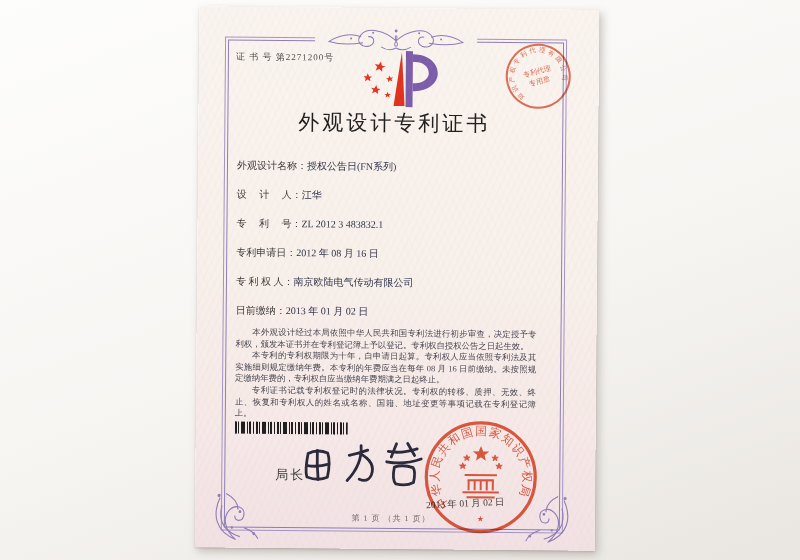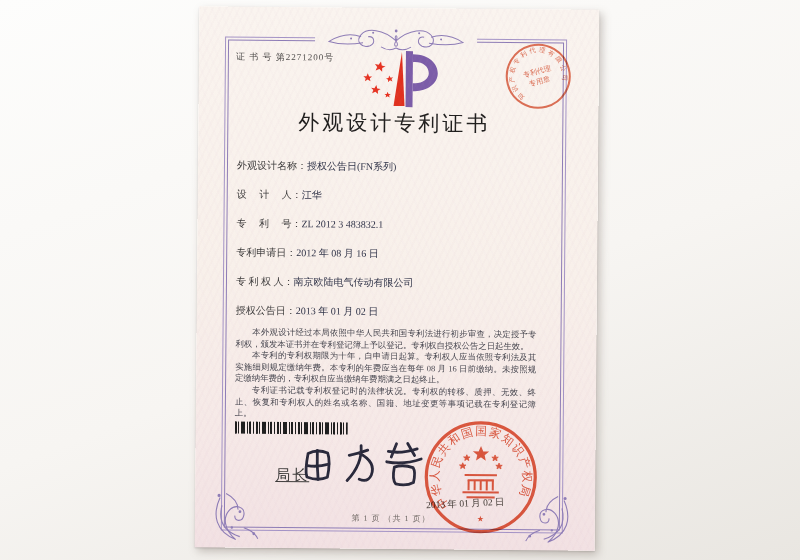--- a/index.html
+++ b/index.html
@@ -55,21 +55,21 @@
     font-size:8.4px;line-height:11.6px;color:#45454e;text-align:justify;
   }
   .paras p{margin:0;text-indent:2em;}
   .barcode{
     position:absolute;left:39px;top:415px;width:113px;height:12px;
     background:
       repeating-linear-gradient(90deg,#1d1d1d 0 1px,transparent 1px 3px),
       repeating-linear-gradient(90deg,#1d1d1d 0 2px,transparent 2px 7px);
   }
   .signer-label{
-    position:absolute;left:80px;top:459px;font-size:15px;color:#3c3b3a;letter-spacing:2px;text-decoration:underline;
+    position:absolute;left:80px;top:459px;font-size:13px;color:#3c3b3a;letter-spacing:2px;
   }
   .signature{position:absolute;left:100px;top:430px;transform:rotate(-2deg);}
   .issue-date{
     position:absolute;left:231px;top:488px;width:112px;
     font-size:9.5px;color:#3d3630;transform:rotate(-3deg);white-space:nowrap;
   }
   .seal-main{
     position:absolute;left:228px;top:411px;opacity:.88;mix-blend-mode:multiply;
   }
   .seal-agency{
@@ -183,21 +183,21 @@
       </div>
       <div class="frow">
         <span class="flabel">专利申请日：</span>
         <span class="fvalue">2012 年 08 月 16 日</span>
       </div>
       <div class="frow">
         <span class="flabel">专 利 权 人：</span>
         <span class="fvalue">南京欧陆电气传动有限公司</span>
       </div>
       <div class="frow">
-        <span class="flabel">授权公告日：</span>
+        <span class="flabel">日前缴纳：</span>
         <span class="fvalue">2013 年 01 月 02 日</span>
       </div>
     </div>
 
     <div class="paras">
       <p>本外观设计经过本局依照中华人民共和国专利法进行初步审查，决定授予专利权，颁发本证书并在专利登记簿上予以登记。专利权自授权公告之日起生效。</p>
       <p>本专利的专利权期限为十年，自申请日起算。专利权人应当依照专利法及其实施细则规定缴纳年费。本专利的年费应当在每年 08 月 16 日前缴纳。未按照规定缴纳年费的，专利权自应当缴纳年费期满之日起终止。</p>
       <p>专利证书记载专利权登记时的法律状况。专利权的转移、质押、无效、终止、恢复和专利权人的姓名或名称、国籍、地址变更等事项记载在专利登记簿上。</p>
     </div>
 

